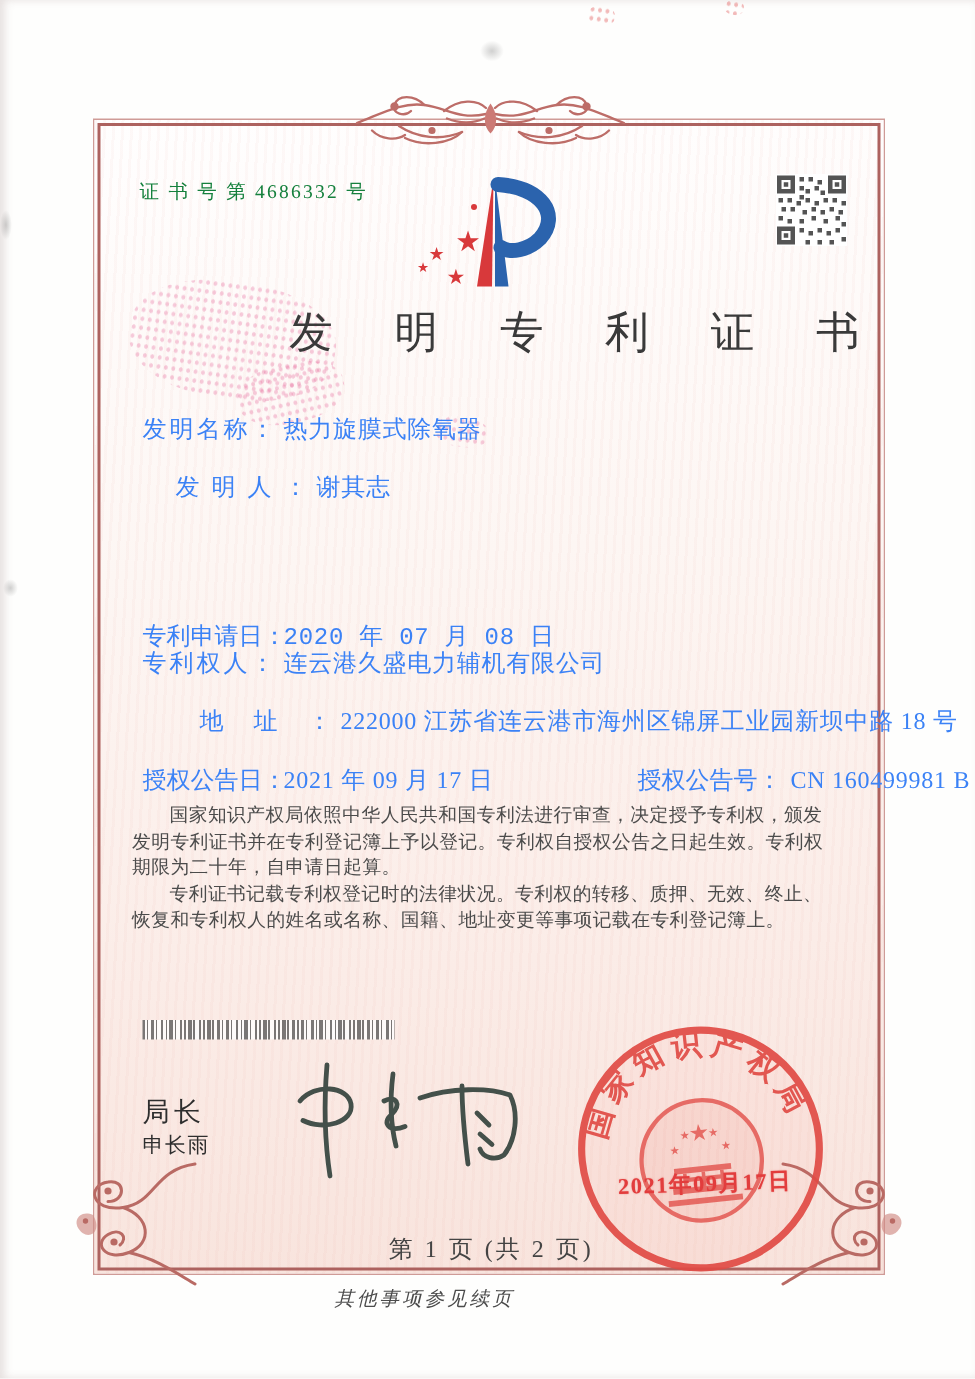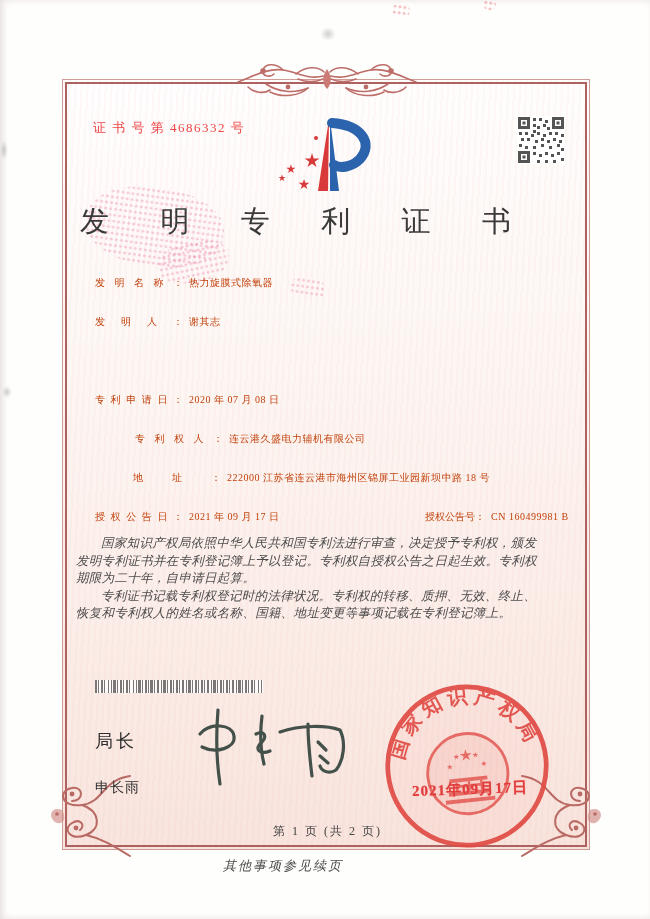--- a/index.html
+++ b/index.html
@@ -19,56 +19,56 @@
     position:absolute; inset:2px; border:2.5px solid #ad625f; box-sizing:border-box;
   }
   .frame-bg{
     position:absolute; inset:0;
     background:
       repeating-linear-gradient(93deg, rgba(224,140,130,.05) 0 2px, transparent 2px 6px),
       linear-gradient(176deg,#fffefe 0%, #fdf6f3 38%, #fbece7 72%, #f8e3dc 100%);
   }
   .ornament{position:absolute; pointer-events:none;}
   
-  .cert-no{position:absolute; left:93px; top:119px; font-size:13px; letter-spacing:1.5px; color:#ef4444;text-align:right;}
+  .cert-no{position:absolute; left:93px; top:119px; font-size:13px; letter-spacing:1.5px; color:#15803d;text-align:right;}
   .logo{position:absolute; left:272px; top:99px;}
   .qr{position:absolute; left:517px; top:116px;}
   .title{
-    position:absolute; left:63px; top:202px; width:527px; text-align:left;
-    font-size:29px; font-weight:500; letter-spacing:17px; text-indent:17px; color:#3a3a3a;font-family:Liberation Mono, monospace;
-  }
-  
-  .field-row{position:absolute; left:95px; font-size:10px; white-space:nowrap; color:#c2410c;}
+    position:absolute; left:63px; top:202px; width:527px; text-align:right;
+    font-size:29px; font-weight:500; letter-spacing:17px; text-indent:17px; color:#3a3a3a;
+  }
+  
+  .field-row{position:absolute; left:95px; font-size:16px; white-space:nowrap; color:#3b82f6;}
   .flabel{display:inline-block; width:88px; text-align:justify; text-align-last:justify; vertical-align:top;}
   .fvalue{margin-left:6px; letter-spacing:.5px;}
   .grant-no{position:absolute; left:330px; top:0;}
   
-  .legal{position:absolute; left:76px; top:535px; width:470px; font-size:12.5px;
-         line-height:17.5px; color:#4b4b4b; font-style:italic;}
+  .legal{position:absolute; left:88px; top:535px; width:470px; font-size:12.5px;
+         line-height:17.5px; color:#4b4b4b; }
   .legal p{margin:0; text-indent:2em; letter-spacing:.3px;}
   
   .barcode{
     position:absolute; left:95px; top:680px; width:168px; height:13px; opacity:.8;
     background:repeating-linear-gradient(90deg,
       #5a5a5a 0 1.5px, #fff 1.5px 3px, #5a5a5a 3px 4px, #fff 4px 5.5px,
       #5a5a5a 5.5px 8px, #fff 8px 9px, #5a5a5a 9px 10px, #fff 10px 12.5px);
   }
   .director-title{position:absolute; left:95px; top:729px; font-family:"Liberation Sans","DejaVu Sans",sans-serif;
     font-size:18px; letter-spacing:3px; color:#2e2e2e;}
   .director-name{position:absolute; left:95px; top:755px; font-family:Liberation Mono, monospace;
-    font-size:14px; letter-spacing:1px; color:#2e2e2e;margin-top:24px;}
+    font-size:14px; letter-spacing:1px; color:#2e2e2e;}
   .signature{position:absolute; left:180px; top:700px;}
   .seal{position:absolute; left:383px; top:682px; transform:rotate(-6deg); opacity:.92;}
   .seal-date{
     position:absolute; left:386px; top:780px; width:168px; text-align:center;
     font-size:15px; font-weight:bold; color:#e23d3d; letter-spacing:1px;
     transform:rotate(-2deg); text-shadow:0 0 1px rgba(226,61,61,.6);
   }
   .page-indicator{position:absolute; left:63px; top:823px; width:529px; text-align:center;
-    font-size:12px; color:#444; letter-spacing:2px;}
+    font-size:16px; color:#444; letter-spacing:2px;}
   .continuation{position:absolute; left:0; top:857px; width:566px; text-align:center;
     font-size:13px; font-style:italic; color:#4b4b4b; letter-spacing:2px;}
   
   .speckle{position:absolute; opacity:.5; border-radius:45%;
     background-image:radial-gradient(rgba(228,98,150,.65) 1px, transparent 1.5px);
     background-size:5px 6px; transform:rotate(8deg); pointer-events:none;}
   .speckle.red{background-image:radial-gradient(rgba(220,60,60,.7) 1px, transparent 1.5px);}
   .smudge{position:absolute; opacity:.35; border-radius:50%;
     background:radial-gradient(rgba(90,90,90,.8), transparent 70%); pointer-events:none;}
 </style>
@@ -198,27 +198,27 @@
         <rect x="28" y="44" width="3" height="3"></rect>
         <rect x="36" y="44" width="3" height="3"></rect>
     </g>
   </svg>
 
   <div class="title">发 明 专 利 证 书</div>
 
   <div class="field-row" style="top:276px;">
     <span class="flabel">发明名称：</span><span class="fvalue">热力旋膜式除氧器</span>
   </div>
-  <div class="field-row" style="top:315px;">
+  <div class="field-row" style="top:315px;margin-left:22px;">
     <span class="flabel">发明人：</span><span class="fvalue">谢其志</span>
   </div>
-  <div class="field-row" style="top:393px;">
+  <div class="field-row" style="top:414px;font-family:Liberation Mono, monospace;">
     <span class="flabel">专利申请日：</span><span class="fvalue">2020 年 07 月 08 日</span>
   </div>
-  <div class="field-row" style="top:432px;margin-left:40px;">
+  <div class="field-row" style="top:432px;">
     <span class="flabel">专利权人：</span><span class="fvalue">连云港久盛电力辅机有限公司</span>
   </div>
   <div class="field-row" style="top:471px;margin-left:38px;">
     <span class="flabel">地址：</span><span class="fvalue">222000 江苏省连云港市海州区锦屏工业园新坝中路 18 号</span>
   </div>
   <div class="field-row" style="top:510px; width:470px;font-family:Liberation Serif, serif;">
     <span class="flabel">授权公告日：</span><span class="fvalue">2021 年 09 月 17 日</span>
     <span class="grant-no">
       <span>授权公告号：</span><span class="fvalue">CN 160499981 B</span>
     </span>

